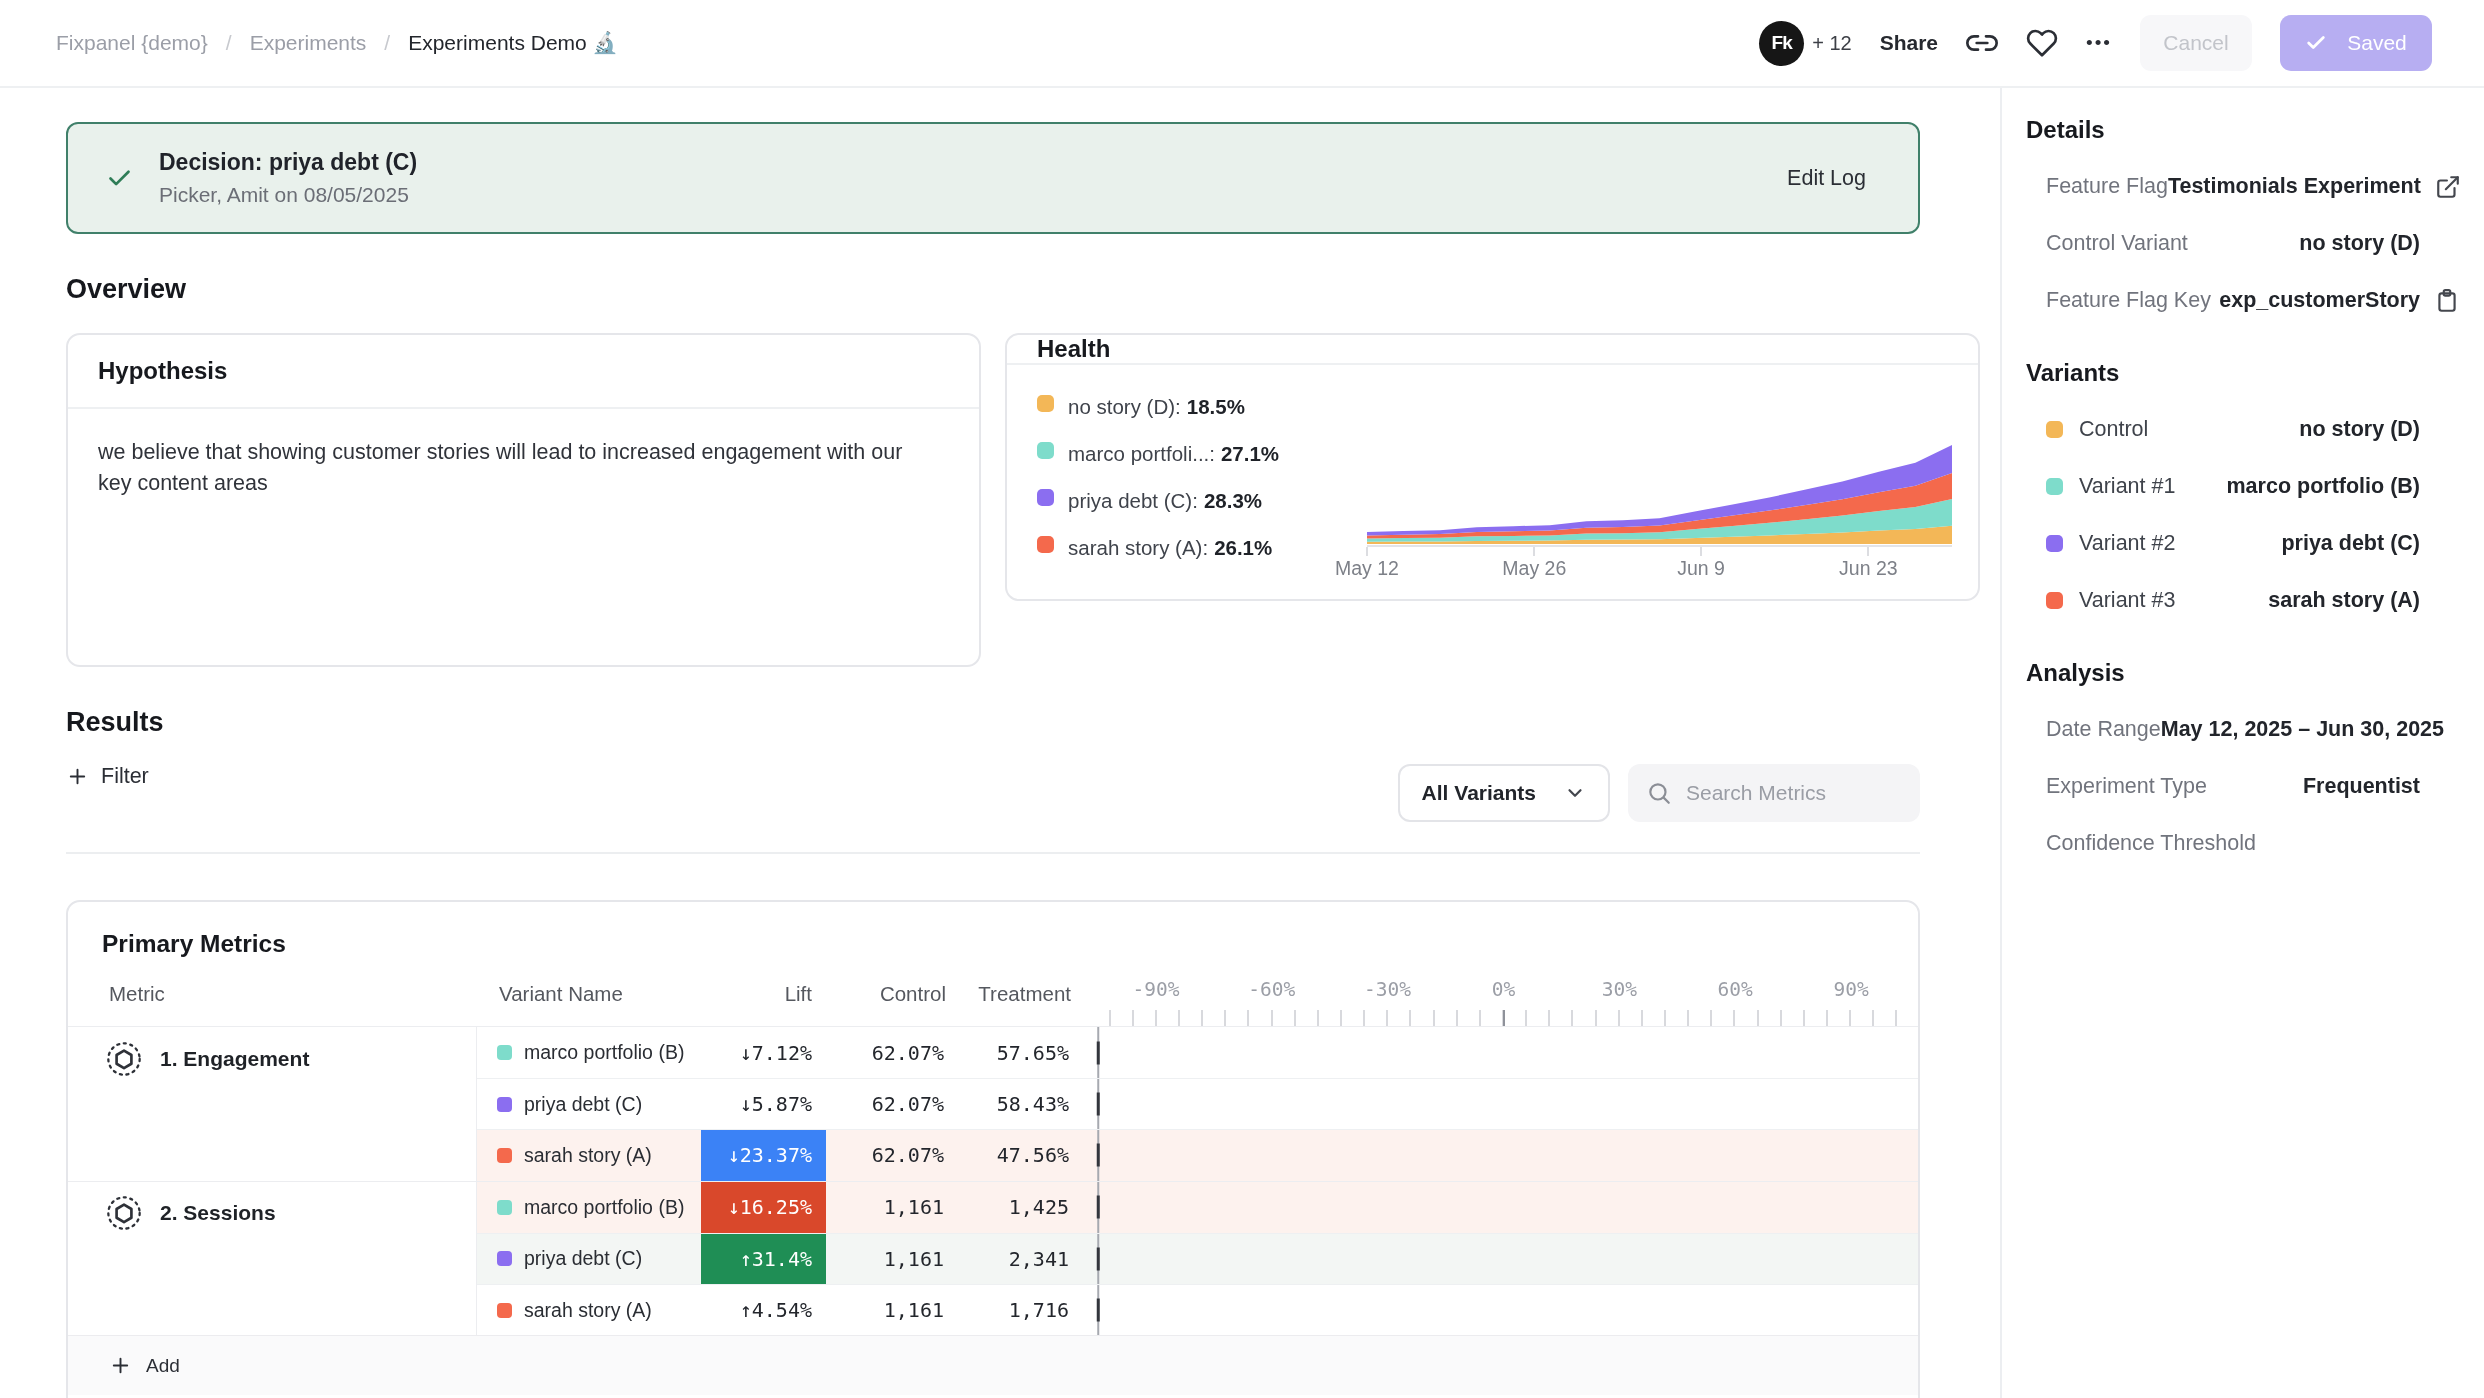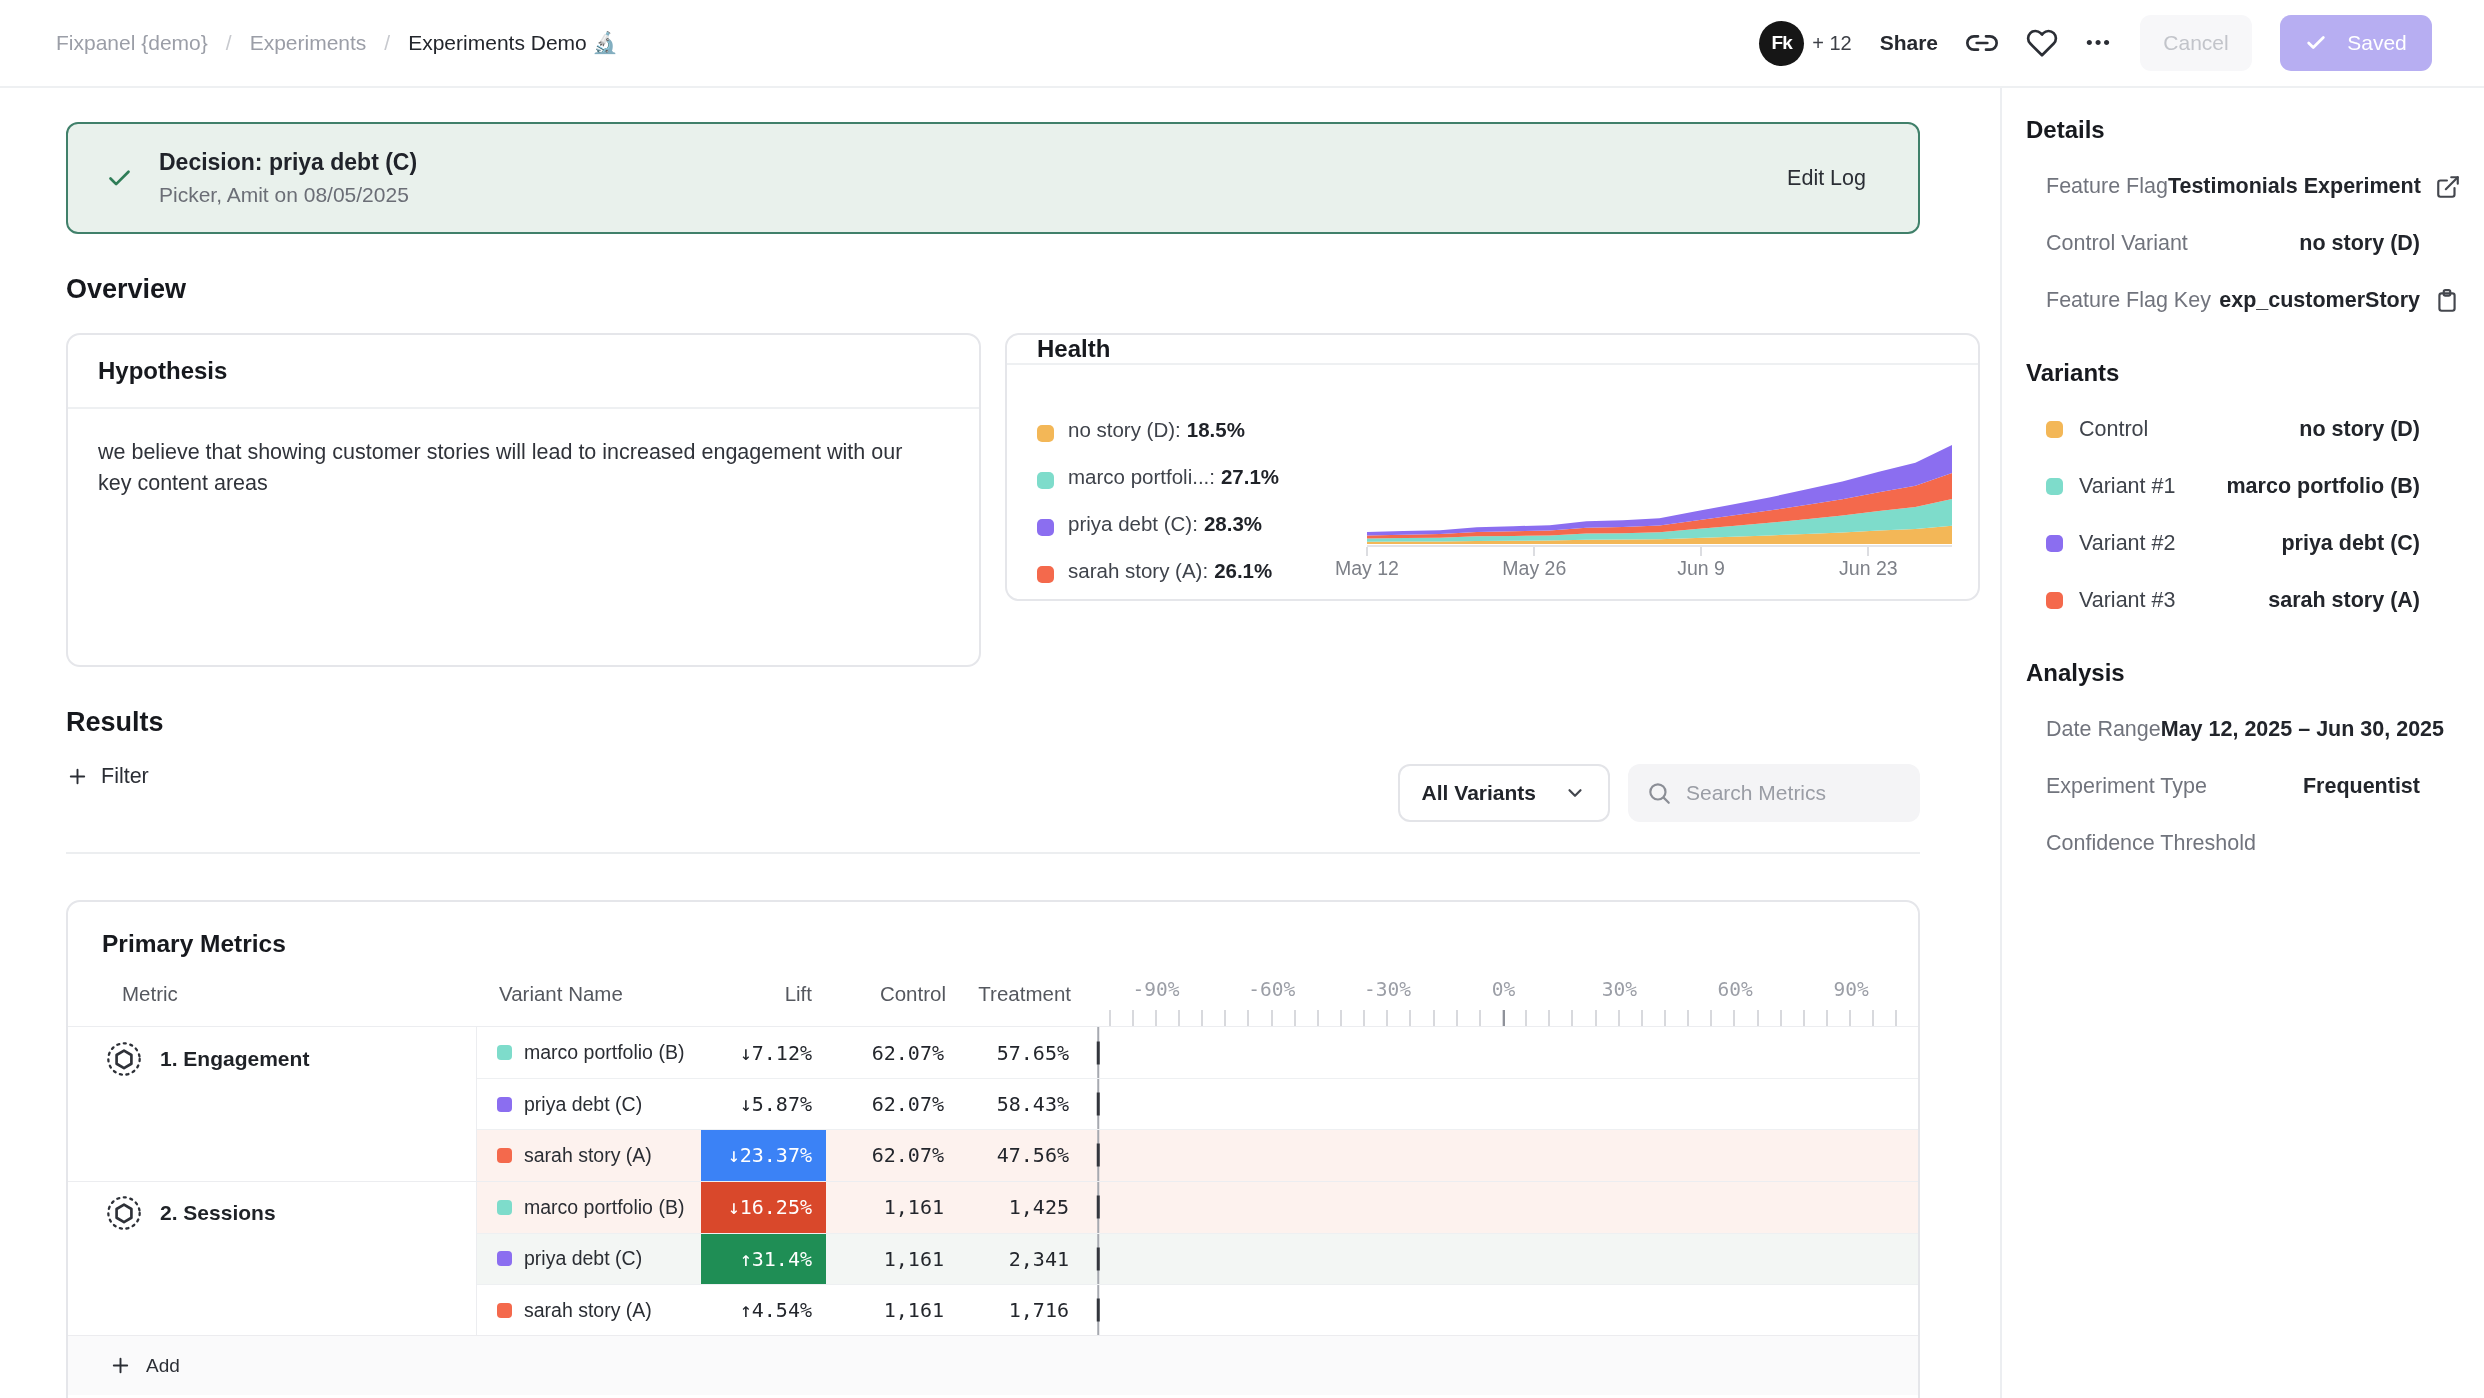--- a/index.html
+++ b/index.html
@@ -45,21 +45,21 @@
   
   .cards{display:flex;gap:24px;margin-top:28px}
   .card{background:#fff;border:2px solid #e5e6ea;border-radius:14px}
   .card-hypothesis{width:915px;height:334px;flex:none}
   .card-health{flex:1;height:268px;display:flex;flex-direction:column}
   .card-head{height:74px;display:flex;align-items:center;padding:0 30px;border-bottom:2px solid #eef0f2}
   .card-title{font-size:24px;font-weight:bold;color:#17191e}
   .hyp-body{padding:28px 30px;font-size:21.5px;line-height:1.45;color:#30333a;max-width:870px}
   .health-body{flex:1;display:flex;padding:16px 26px 18px 30px}
   .legend{width:330px;padding-top:14px}
-  .legend-item{display:flex;align-items:flex-end;gap:14px;height:47px}
+  .legend-item{display:flex;align-items:flex-start;gap:14px;height:47px}
   .chip{width:17px;height:17px;border-radius:5px;flex:none}
   .legend-text{font-size:20.5px;color:#3f434b}
   .legend-text b{color:#1f2228;margin-left:6px}
   .health-chart{margin-left:auto;margin-top:auto;width:585px}
   .hc-plot{position:relative;width:585px;height:103px}
   .hc-axis{position:relative;border-top:2px solid #e3e4e8;height:10px}
   .hc-axis i{position:absolute;top:0;width:2px;height:9px;background:#dcdde1;transform:translateX(-50%)}
   .hc-labels{position:relative;height:26px;margin-top:2px}
   .hc-labels span{position:absolute;transform:translateX(-50%);font-size:19.5px;color:#7d8088;white-space:nowrap}
 
@@ -257,21 +257,21 @@
           <input type="text" placeholder="Search Metrics" style="">
         </div>
       </div>
     </div>
     <div class="results-divider"></div>
 
     <div class="pm-card card">
       <div class="pm-title">Primary Metrics</div>
 
       <div class="pm-header">
-        <div class="hc" style="padding-left:54px">Metric</div>
+        <div class="hc" style="padding-left:41px">Metric</div>
         <div class="hc" style="padding-left:22px">Variant Name</div>
         <div class="hc r" style="padding-right:14px">Lift</div>
         <div class="hc r">Control</div>
         <div class="hc r">Treatment</div>
         <div class="axis-pad">
           <div class="axis-inner" id="axis-header">
             <div class="ruler"></div>
           <span class="axis-label mono" style="left: 7.14%;">-90%</span>
               <span class="axis-label mono" style="left: 21.43%;">-60%</span>
               <span class="axis-label mono" style="left: 35.71%;">-30%</span>

